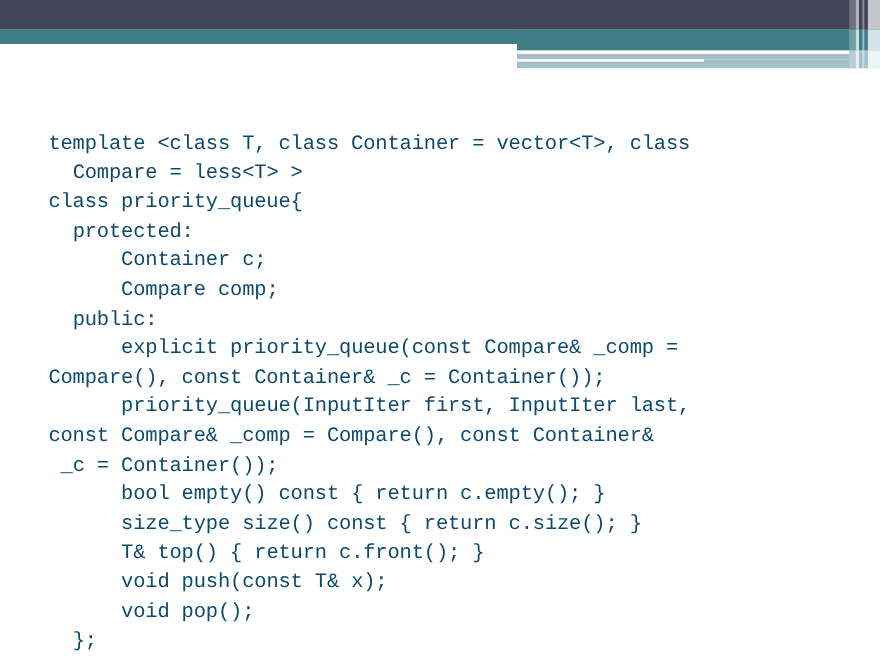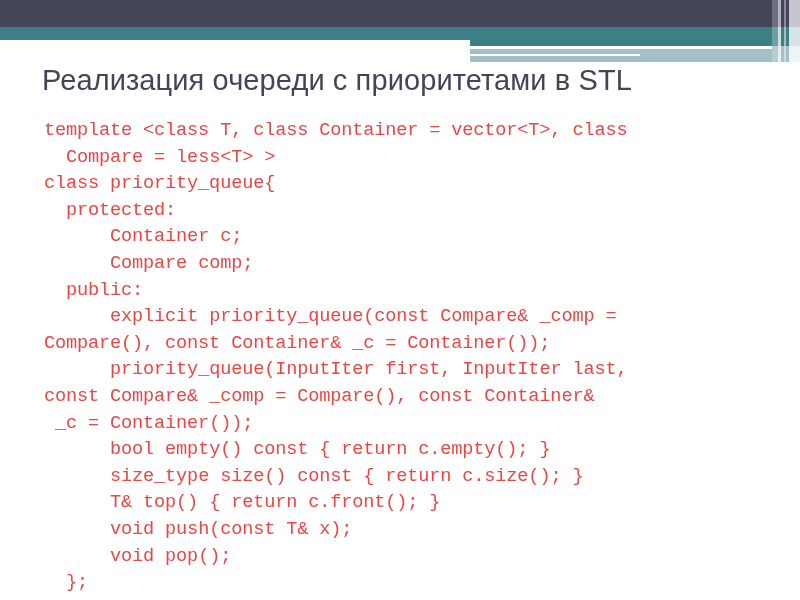--- a/index.html
+++ b/index.html
@@ -138,21 +138,21 @@
 
   
   .code-body {
     position: absolute;
     left: 44px;
     top: 118px;
     width: 752px;
     font-family: "Liberation Mono", "DejaVu Sans Mono", monospace;
     font-size: 18.6px;
     line-height: 26.6px;
-    color: #ef4444;
+    color: #0c4a6e;
     white-space: pre-wrap;
     word-break: normal;
     letter-spacing: -0.15px;
   }
   .code-line {
     white-space: pre-wrap;
   }
 </style>
 </head>
 <body>
@@ -184,17 +184,16 @@
     <div class="vstripe vs6b"></div>
 
     <div class="vstripe vs1c"></div>
     <div class="vstripe vs2c"></div>
     <div class="vstripe vs3c"></div>
     <div class="vstripe vs4c"></div>
     <div class="vstripe vs5c"></div>
     <div class="vstripe vs6c"></div>
   </div>
 
-  <div class="slide-title">Реализация очереди с приоритетами в STL</div>
 
   <div class="code-body"><div class="code-line">template &lt;class T, class Container = vector&lt;T&gt;, class</div><div class="code-line">  Compare = less&lt;T&gt; &gt;</div><div class="code-line">class priority_queue{</div><div class="code-line">  protected:</div><div class="code-line">      Container c;</div><div class="code-line">      Compare comp;</div><div class="code-line">  public:</div><div class="code-line">      explicit priority_queue(const Compare&amp; _comp =</div><div class="code-line">Compare(), const Container&amp; _c = Container());</div><div class="code-line">      priority_queue(InputIter first, InputIter last,</div><div class="code-line">const Compare&amp; _comp = Compare(), const Container&amp;</div><div class="code-line"> _c = Container());</div><div class="code-line">      bool empty() const { return c.empty(); }</div><div class="code-line">      size_type size() const { return c.size(); }</div><div class="code-line">      T&amp; top() { return c.front(); }</div><div class="code-line">      void push(const T&amp; x);</div><div class="code-line">      void pop();</div><div class="code-line">  };</div></div>
 
 </div>
 
 </body></html>

